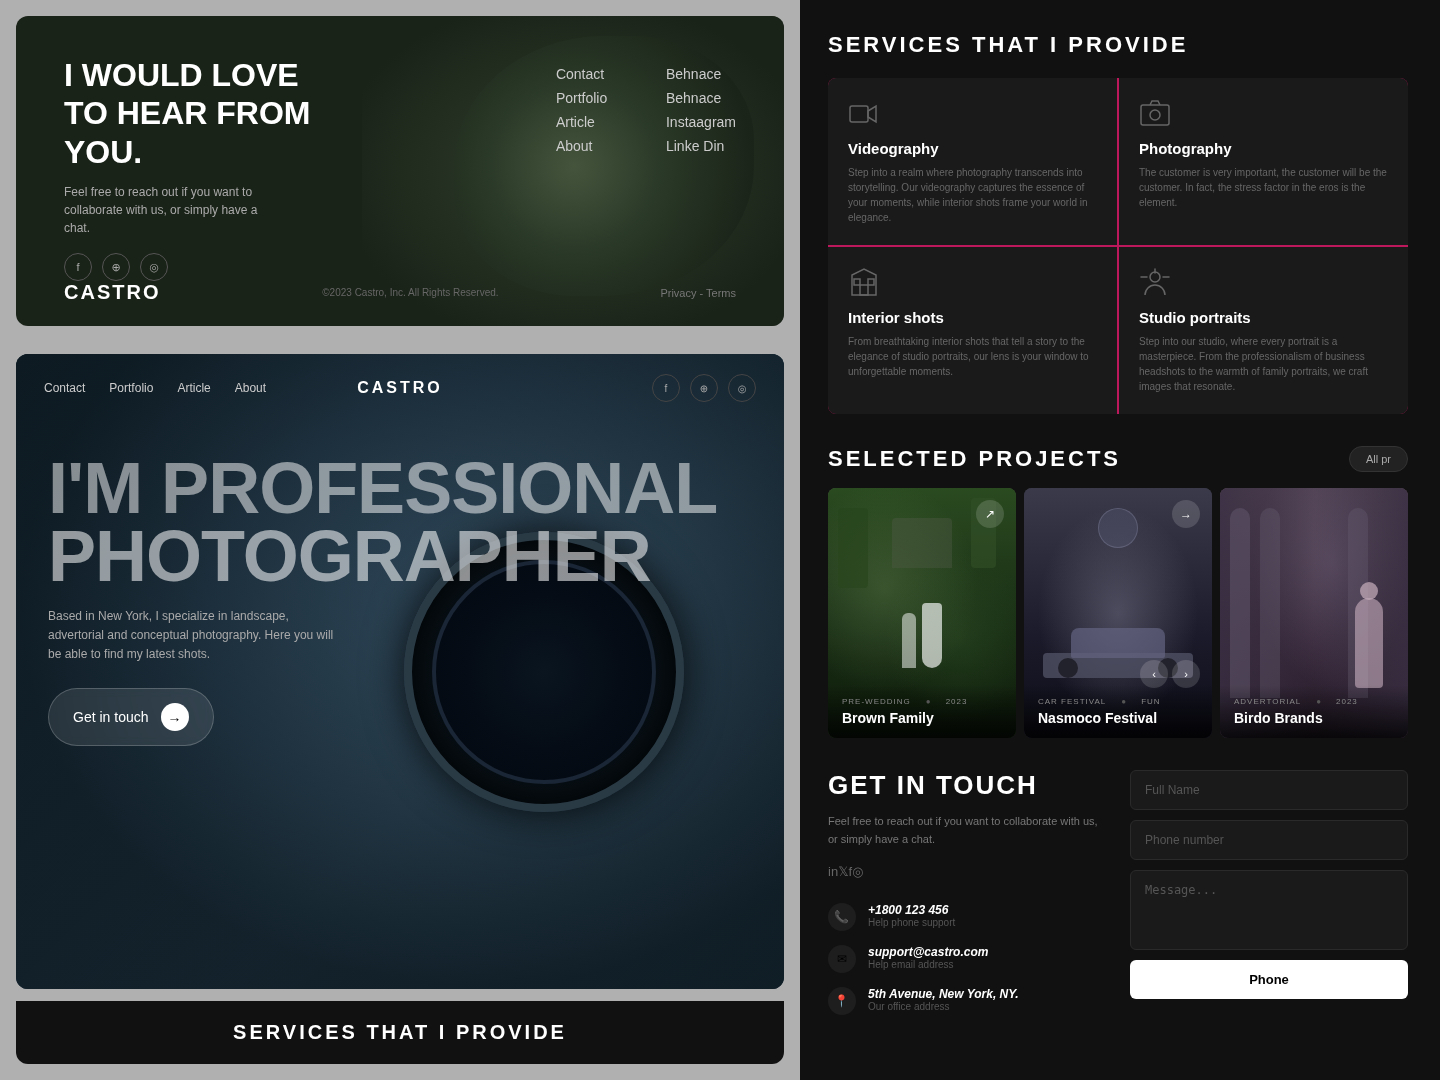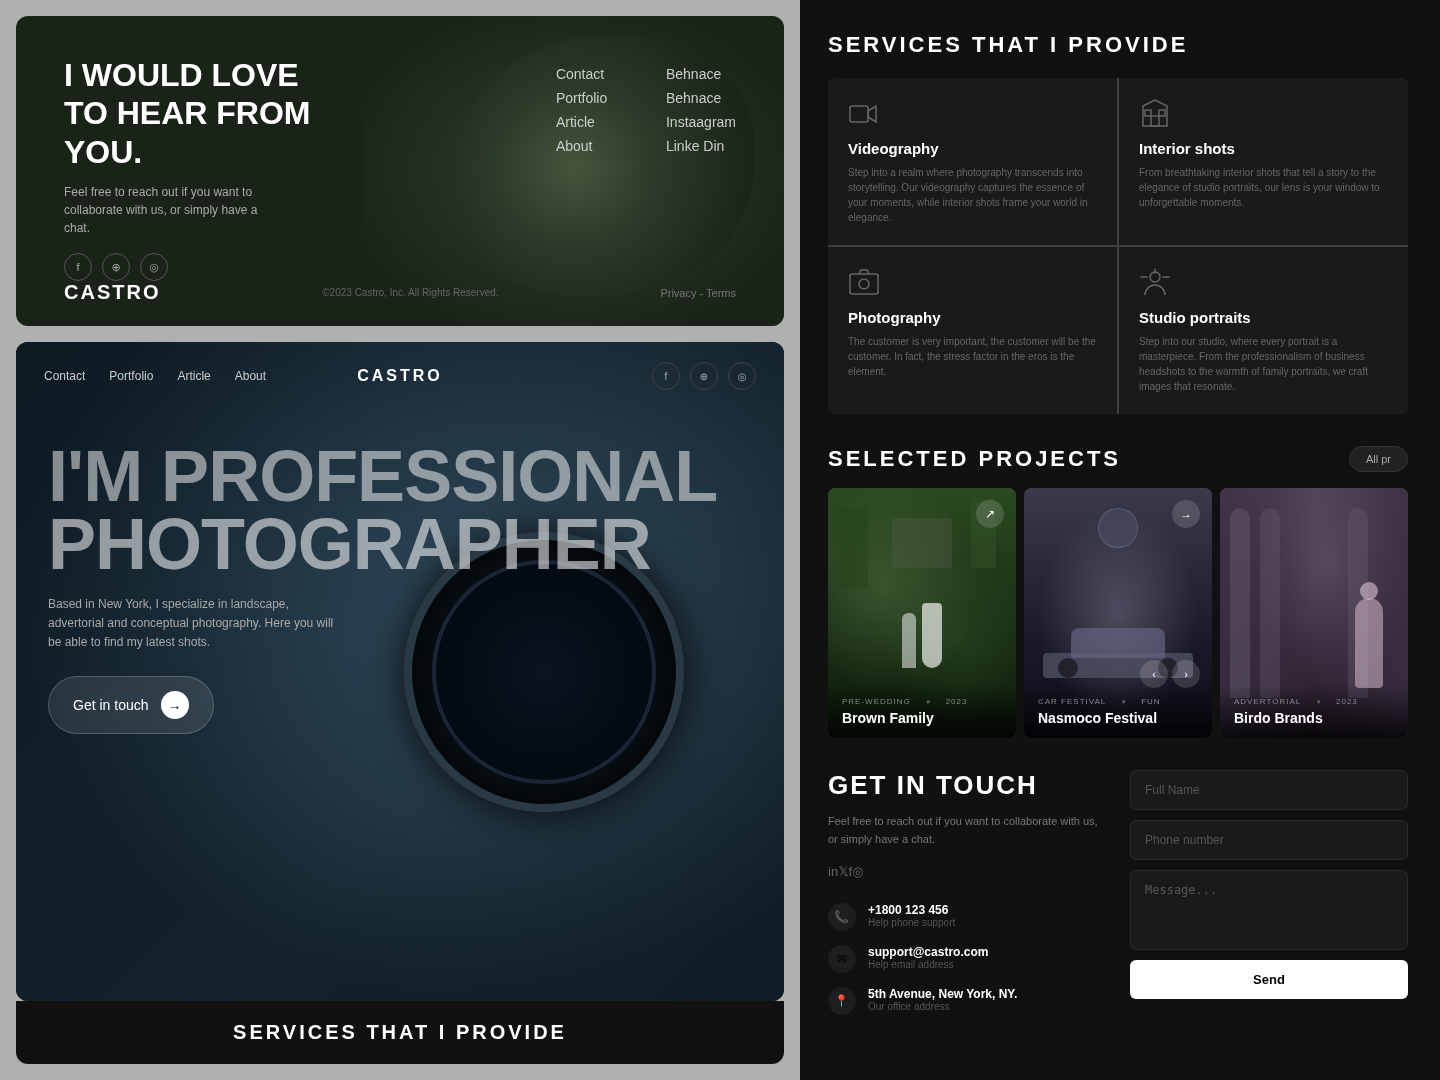--- a/index.html
+++ b/index.html
@@ -12,21 +12,21 @@
       display: flex;
       gap: 0;
     }
 
     
     .left-panel {
       width: 800px;
       flex-shrink: 0;
       display: flex;
       flex-direction: column;
-      gap: 16px;
+      gap: 28px;
       padding: 16px 16px 16px 16px;
       border-radius: 8px;
     }
 
     
     .top-card {
       background: #1a2318;
       border-radius: 12px;
       padding: 40px 48px 28px 48px;
       position: relative;
@@ -304,21 +304,21 @@
       font-size: 22px;
       font-weight: 800;
       text-transform: uppercase;
       letter-spacing: 3px;
       margin-bottom: 20px;
     }
     .services-grid {
       display: grid;
       grid-template-columns: 1fr 1fr;
       gap: 2px;
-      background: #404040;
+      background: #be185d;
       border-radius: 8px;
       overflow: hidden;
     }
     .service-item {
       background: #1a1a1a;
       padding: 20px;
       cursor: pointer;
     }
     .service-icon {
       width: 32px;
@@ -518,20 +518,21 @@
       display: flex;
       align-items: center;
       justify-content: center;
       font-size: 12px;
       flex-shrink: 0;
     }
     .contact-info-text .label {
       color: #fff;
       font-size: 12px;
       font-weight: 600;
+      font-style: italic;
     }
     .contact-info-text .sublabel {
       color: #555;
       font-size: 10px;
     }
     .contact-form {
       display: flex;
       flex-direction: column;
       gap: 10px;
     }
@@ -671,40 +672,40 @@
             <path d="M20 13l8-5v16l-8-5V13z" stroke="#666" stroke-width="1.5"></path>
           </svg>
         </div>
         <div class="service-name">Videography</div>
         <div class="service-desc">Step into a realm where photography transcends into storytelling. Our videography captures the essence of your moments, while interior shots frame your world in elegance.</div>
       </div>
 
       <div class="service-item">
         <div class="service-icon">
           <svg viewBox="0 0 32 32" fill="none" xmlns="http://www.w3.org/2000/svg">
+            <rect x="2" y="7" width="28" height="20" rx="2" stroke="#666" stroke-width="1.5"></rect>
+            <circle cx="16" cy="17" r="5" stroke="#666" stroke-width="1.5"></circle>
+            <path d="M11 7l2-4h6l2 4" stroke="#666" stroke-width="1.5"></path>
+          </svg>
+        </div>
+        <div class="service-name">Photography</div>
+        <div class="service-desc">The customer is very important, the customer will be the customer. In fact, the stress factor in the eros is the element.</div>
+      </div>
+
+      <div class="service-item">
+        <div class="service-icon">
+          <svg viewBox="0 0 32 32" fill="none" xmlns="http://www.w3.org/2000/svg">
             <path d="M4 28V8l12-6 12 6v20H4z" stroke="#666" stroke-width="1.5"></path>
             <rect x="12" y="18" width="8" height="10" stroke="#666" stroke-width="1.5"></rect>
             <rect x="6" y="12" width="6" height="6" stroke="#666" stroke-width="1.5"></rect>
             <rect x="20" y="12" width="6" height="6" stroke="#666" stroke-width="1.5"></rect>
           </svg>
         </div>
         <div class="service-name">Interior shots</div>
         <div class="service-desc">From breathtaking interior shots that tell a story to the elegance of studio portraits, our lens is your window to unforgettable moments.</div>
-      </div>
-
-      <div class="service-item">
-        <div class="service-icon">
-          <svg viewBox="0 0 32 32" fill="none" xmlns="http://www.w3.org/2000/svg">
-            <rect x="2" y="7" width="28" height="20" rx="2" stroke="#666" stroke-width="1.5"></rect>
-            <circle cx="16" cy="17" r="5" stroke="#666" stroke-width="1.5"></circle>
-            <path d="M11 7l2-4h6l2 4" stroke="#666" stroke-width="1.5"></path>
-          </svg>
-        </div>
-        <div class="service-name">Photography</div>
-        <div class="service-desc">The customer is very important, the customer will be the customer. In fact, the stress factor in the eros is the element.</div>
       </div>
 
       <div class="service-item">
         <div class="service-icon">
           <svg viewBox="0 0 32 32" fill="none" xmlns="http://www.w3.org/2000/svg">
             <circle cx="16" cy="10" r="5" stroke="#666" stroke-width="1.5"></circle>
             <path d="M6 28c0-5.523 4.477-10 10-10s10 4.477 10 10" stroke="#666" stroke-width="1.5"></path>
             <path d="M2 10h6M24 10h6M16 2v4" stroke="#666" stroke-width="1.5" stroke-linecap="round"></path>
           </svg>
         </div>
@@ -834,19 +835,19 @@
               <div class="sublabel">Our office address</div>
             </div>
           </div>
         </div>
       </div>
 
       <div class="contact-form">
         <input type="text" class="form-input" placeholder="Full Name" style="">
         <input type="tel" class="form-input" placeholder="Phone number" style="">
         <textarea class="form-textarea" placeholder="Message..." style=""></textarea>
-        <button class="send-btn">Send</button>
+        <button class="send-btn">Phone</button>
       </div>
 
     </div>
   </div>
 
 </div>
 
 </body></html>

